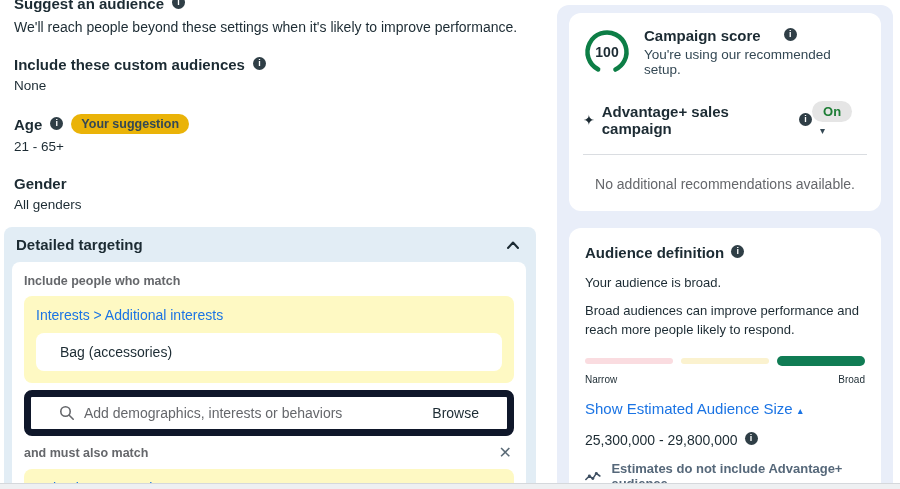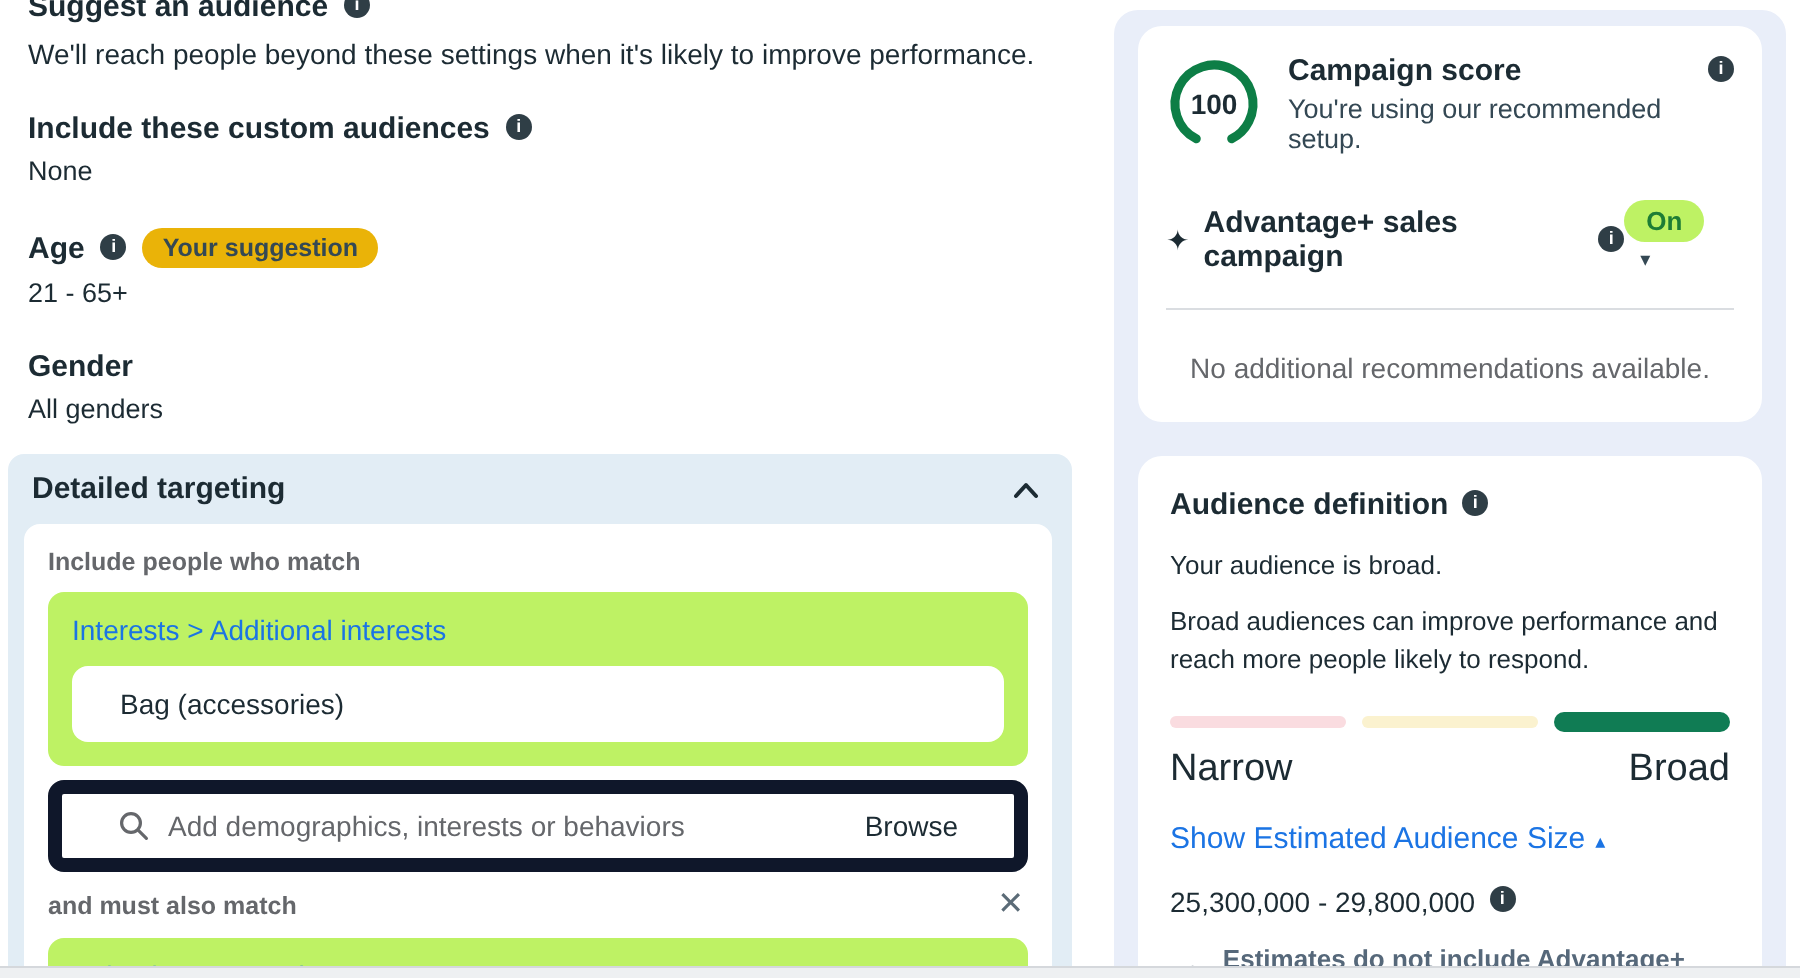--- a/index.html
+++ b/index.html
@@ -24,21 +24,21 @@
     font-size:12.5px; font-weight:bold; color:#344854; }
 
   
   .dt-box { margin:15px 0 0 -10px; width:532px; background:#e2edf5;
     border-radius:8px 8px 0 0; height:285px; }
   .dt-header { display:flex; align-items:center; justify-content:space-between;
     padding:9px 16px 9px 12px; }
   .dt-panel { margin:0 10px 0 8px; background:#fff; border-radius:8px 8px 0 0;
     padding:12px; height:249px; overflow:hidden; }
   .match-label { font-size:12.5px; font-weight:bold; color:#65676b; }
-  .group-box { margin-top:8px; background:#bef264; border-radius:8px; padding:11px 12px 12px; }
+  .group-box { margin-top:8px; background:#fef9c3; border-radius:8px; padding:11px 12px 12px; }
   .group-category { font-size:14px; color:#1b74e4; cursor:pointer; }
   .group-item { margin-top:10px; background:#fff; border-radius:8px;
     padding:11px 24px; font-size:14px; color:#1c2b33; }
   .search-row { margin-top:7px; display:flex; align-items:center; gap:9px;
     border:7px solid #0f172a; border-radius:8px; padding:8px 28px; background:#fff; }
   .search-row input { border:none; outline:none; flex:1; font-size:14px;
     font-family:"Liberation Sans", sans-serif; color:#1c2b33; background:transparent; }
   .search-row input::placeholder { color:#65676b; }
   .browse-btn { border:none; background:none; font-size:14px; color:#1c2b33;
     font-family:"Liberation Sans", sans-serif; cursor:pointer; }
@@ -47,43 +47,43 @@
 
   
   .right-rail { position:absolute; left:557px; top:5px; width:336px; height:478px;
     background:#e9eef9; border-radius:12px 12px 0 0; }
   .card { background:#fff; border-radius:12px; margin:0 12px; }
   .card-campaign { margin-top:8px; padding:14px; height:198px; }
   .score-row { display:flex; align-items:center; gap:13px; }
   .gauge { width:48px; height:48px; position:relative; flex:none; }
   .gauge-num { position:absolute; inset:0; display:flex; align-items:center;
     justify-content:center; font-size:14px; font-weight:bold; }
-  .score-title-row { display:flex; align-items:center; gap:23px;justify-content:space-between; }
+  .score-title-row { display:flex; align-items:center; gap:23px; }
   .score-sub { margin-top:3px; font-size:13.5px; color:#344854; }
   .advantage-row { margin-top:25px; display:flex; align-items:center;
     justify-content:space-between; }
   .advantage-left { display:flex; align-items:center; gap:7px; }
   .sparkle { font-size:14px; line-height:1; }
-  .on-pill { background:#bef264; color:#1d7d35; font-weight:bold; font-size:13px;
+  .on-pill { background:#e5e5e5; color:#1d7d35; font-weight:bold; font-size:13px;
     border-radius:999px; padding:3px 11px; }
   .caret { font-size:10px; color:#344854; margin-left:8px; }
   .card-divider { margin-top:16px; border-top:1px solid #dadde1; }
   .no-reco { margin-top:21px; text-align:center; font-size:14px; color:#65676b; }
 
   .card-audience { margin-top:17px; padding:16px; height:285px; overflow:hidden; }
   .aud-title-row { display:flex; align-items:center; gap:7px; }
   .aud-status { margin-top:14px; font-size:13px; }
   .aud-desc { margin-top:12px; font-size:13px; line-height:1.45; }
   .meter { margin-top:16px; display:flex; align-items:center; gap:8px; }
   .meter-seg { flex:1; border-radius:999px; }
   .seg-narrow { height:6px; }
   .seg-mid { height:6px; }
   .seg-broad { height:10px; }
   .meter-labels { margin-top:8px; display:flex; justify-content:space-between;
-    font-size:19px; color:#1c2b33;text-align:right; }
+    font-size:10px; color:#1c2b33;text-align:right; }
   .show-size-link { margin-top:15px; font-size:15px; color:#1b74e4; cursor:pointer; }
   .link-caret { font-size:10px; color:#1b74e4; margin-left:5px; }
   .estimate-row { margin-top:15px; display:flex; align-items:center; gap:7px;
     font-size:14px; }
   .note-row { margin-top:13px; display:flex; align-items:center; gap:9px;
     font-size:13px; font-weight:bold; color:#56687a; }
 
   
   .bottom-strip { position:absolute; left:0; top:483px; width:900px; height:6px;
     background:#eef0f2; border-top:1px solid #d5d8dc; z-index:9; }

